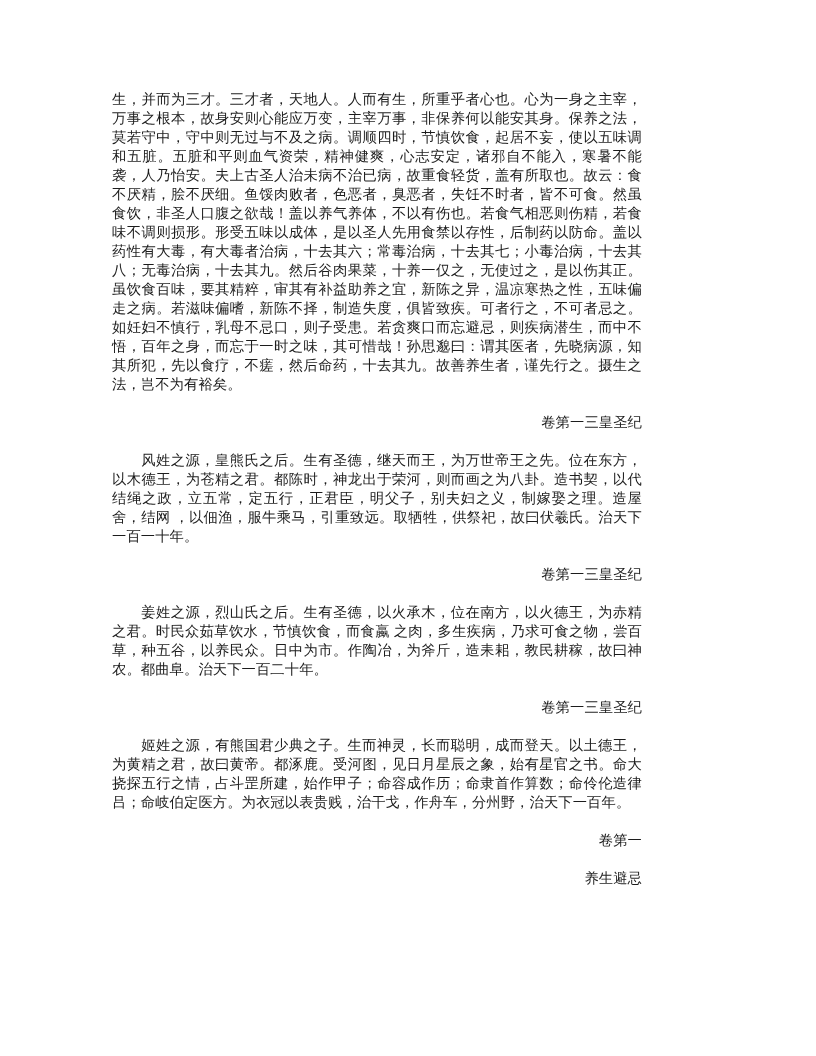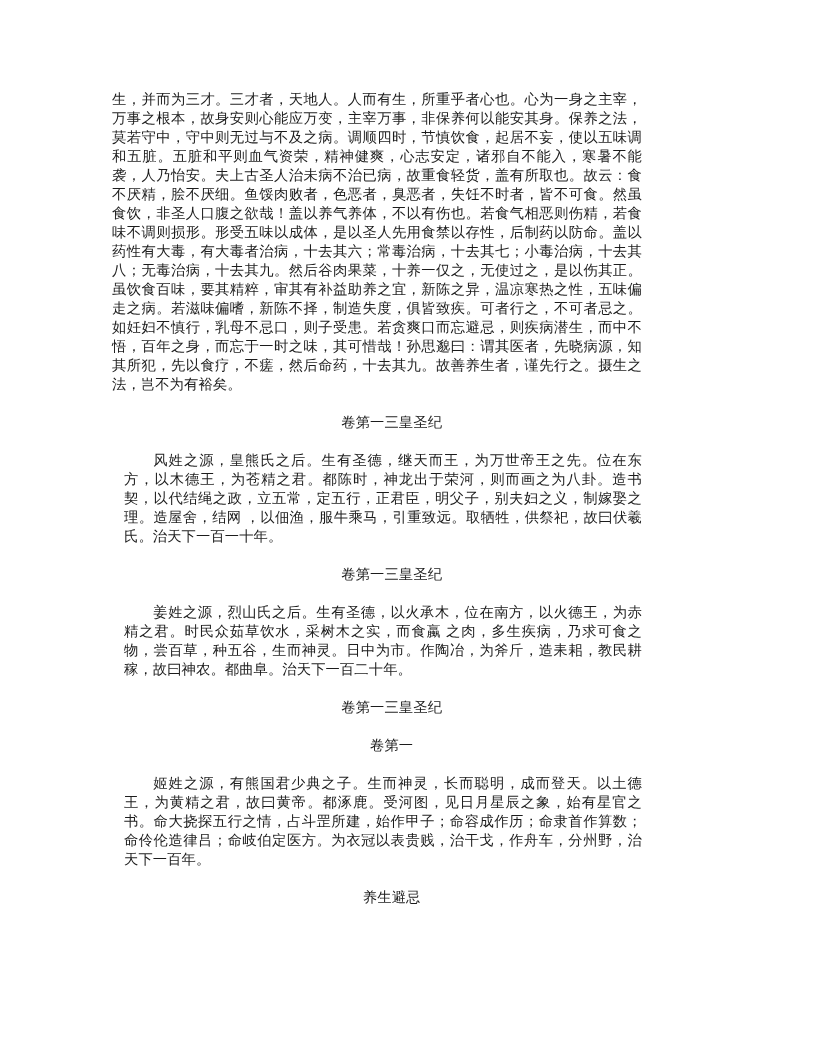--- a/index.html
+++ b/index.html
@@ -27,45 +27,44 @@
     color: #1c1c1c;
     text-align: justify;
     letter-spacing: 0.1px;
     word-break: break-all;
   }
   .blk.first {
     margin-top: 0;
   }
   .blk.indent {
     text-indent: 2.05em;
-    margin-left: 12px;
   }
   .blk.heading, .blk.subheading {
-    text-align: center;
+    text-align: right;
     text-indent: 2.05em;
   }
 </style>
 </head>
 <body>
 
 <div class="page">
   <p class="blk first">生，并而为三才。三才者，天地人。人而有生，所重乎者心也。心为一身之主宰，万事之根本，故身安则心能应万变，主宰万事，非保养何以能安其身。保养之法，莫若守中，守中则无过与不及之病。调顺四时，节慎饮食，起居不妄，使以五味调和五脏。五脏和平则血气资荣，精神健爽，心志安定，诸邪自不能入，寒暑不能袭，人乃怡安。夫上古圣人治未病不治已病，故重食轻货，盖有所取也。故云：食不厌精，脍不厌细。鱼馁肉败者，色恶者，臭恶者，失饪不时者，皆不可食。然虽食饮，非圣人口腹之欲哉！盖以养气养体，不以有伤也。若食气相恶则伤精，若食味不调则损形。形受五味以成体，是以圣人先用食禁以存性，后制药以防命。盖以药性有大毒，有大毒者治病，十去其六；常毒治病，十去其七；小毒治病，十去其八；无毒治病，十去其九。然后谷肉果菜，十养一仅之，无使过之，是以伤其正。虽饮食百味，要其精粹，审其有补益助养之宜，新陈之异，温凉寒热之性，五味偏走之病。若滋味偏嗜，新陈不择，制造失度，俱皆致疾。可者行之，不可者忌之。如妊妇不慎行，乳母不忌口，则子受患。若贪爽口而忘避忌，则疾病潜生，而中不悟，百年之身，而忘于一时之味，其可惜哉！孙思邈曰：谓其医者，先晓病源，知其所犯，先以食疗，不瘥，然后命药，十去其九。故善养生者，谨先行之。摄生之法，岂不为有裕矣。</p>
 
   <p class="blk heading">卷第一三皇圣纪</p>
 
 
   <p class="blk indent">风姓之源，皇熊氏之后。生有圣德，继天而王，为万世帝王之先。位在东方，以木德王，为苍精之君。都陈时，神龙出于荣河，则而画之为八卦。造书契，以代结绳之政，立五常，定五行，正君臣，明父子，别夫妇之义，制嫁娶之理。造屋舍，结网 ，以佃渔，服牛乘马，引重致远。取牺牲，供祭祀，故曰伏羲氏。治天下一百一十年。</p>
 
   <p class="blk heading">卷第一三皇圣纪</p>
 
 
-  <p class="blk indent">姜姓之源，烈山氏之后。生有圣德，以火承木，位在南方，以火德王，为赤精之君。时民众茹草饮水，采树木之实，而食蠃 之肉，多生疾病，乃求可食之物，尝百草，种五谷，生而神灵。日中为市。作陶冶，为斧斤，造耒耜，教民耕稼，故曰神农。都曲阜。治天下一百二十年。</p>
+  <p class="blk indent">姜姓之源，烈山氏之后。生有圣德，以火承木，位在南方，以火德王，为赤精之君。时民众茹草饮水，节慎饮食，而食蠃 之肉，多生疾病，乃求可食之物，尝百草，种五谷，以养民众。日中为市。作陶冶，为斧斤，造耒耜，教民耕稼，故曰神农。都曲阜。治天下一百二十年。</p>
 
   <p class="blk heading">卷第一三皇圣纪</p>
 
 
+  <p class="blk indent">姬姓之源，有熊国君少典之子。生而神灵，长而聪明，成而登天。以土德王，为黄精之君，故曰黄帝。都涿鹿。受河图，见日月星辰之象，始有星官之书。命大挠探五行之情，占斗罡所建，始作甲子；命容成作历；命隶首作算数；命伶伦造律吕；命岐伯定医方。为衣冠以表贵贱，治干戈，作舟车，分州野，治天下一百年。</p>
+
   <p class="blk heading">卷第一</p>
-
-  <p class="blk indent">姬姓之源，有熊国君少典之子。生而神灵，长而聪明，成而登天。以土德王，为黄精之君，故曰黄帝。都涿鹿。受河图，见日月星辰之象，始有星官之书。命大挠探五行之情，占斗罡所建，始作甲子；命容成作历；命隶首作算数；命伶伦造律吕；命岐伯定医方。为衣冠以表贵贱，治干戈，作舟车，分州野，治天下一百年。</p>
 
   <p class="blk subheading">养生避忌</p>
 
 </div>
 
 </body></html>

